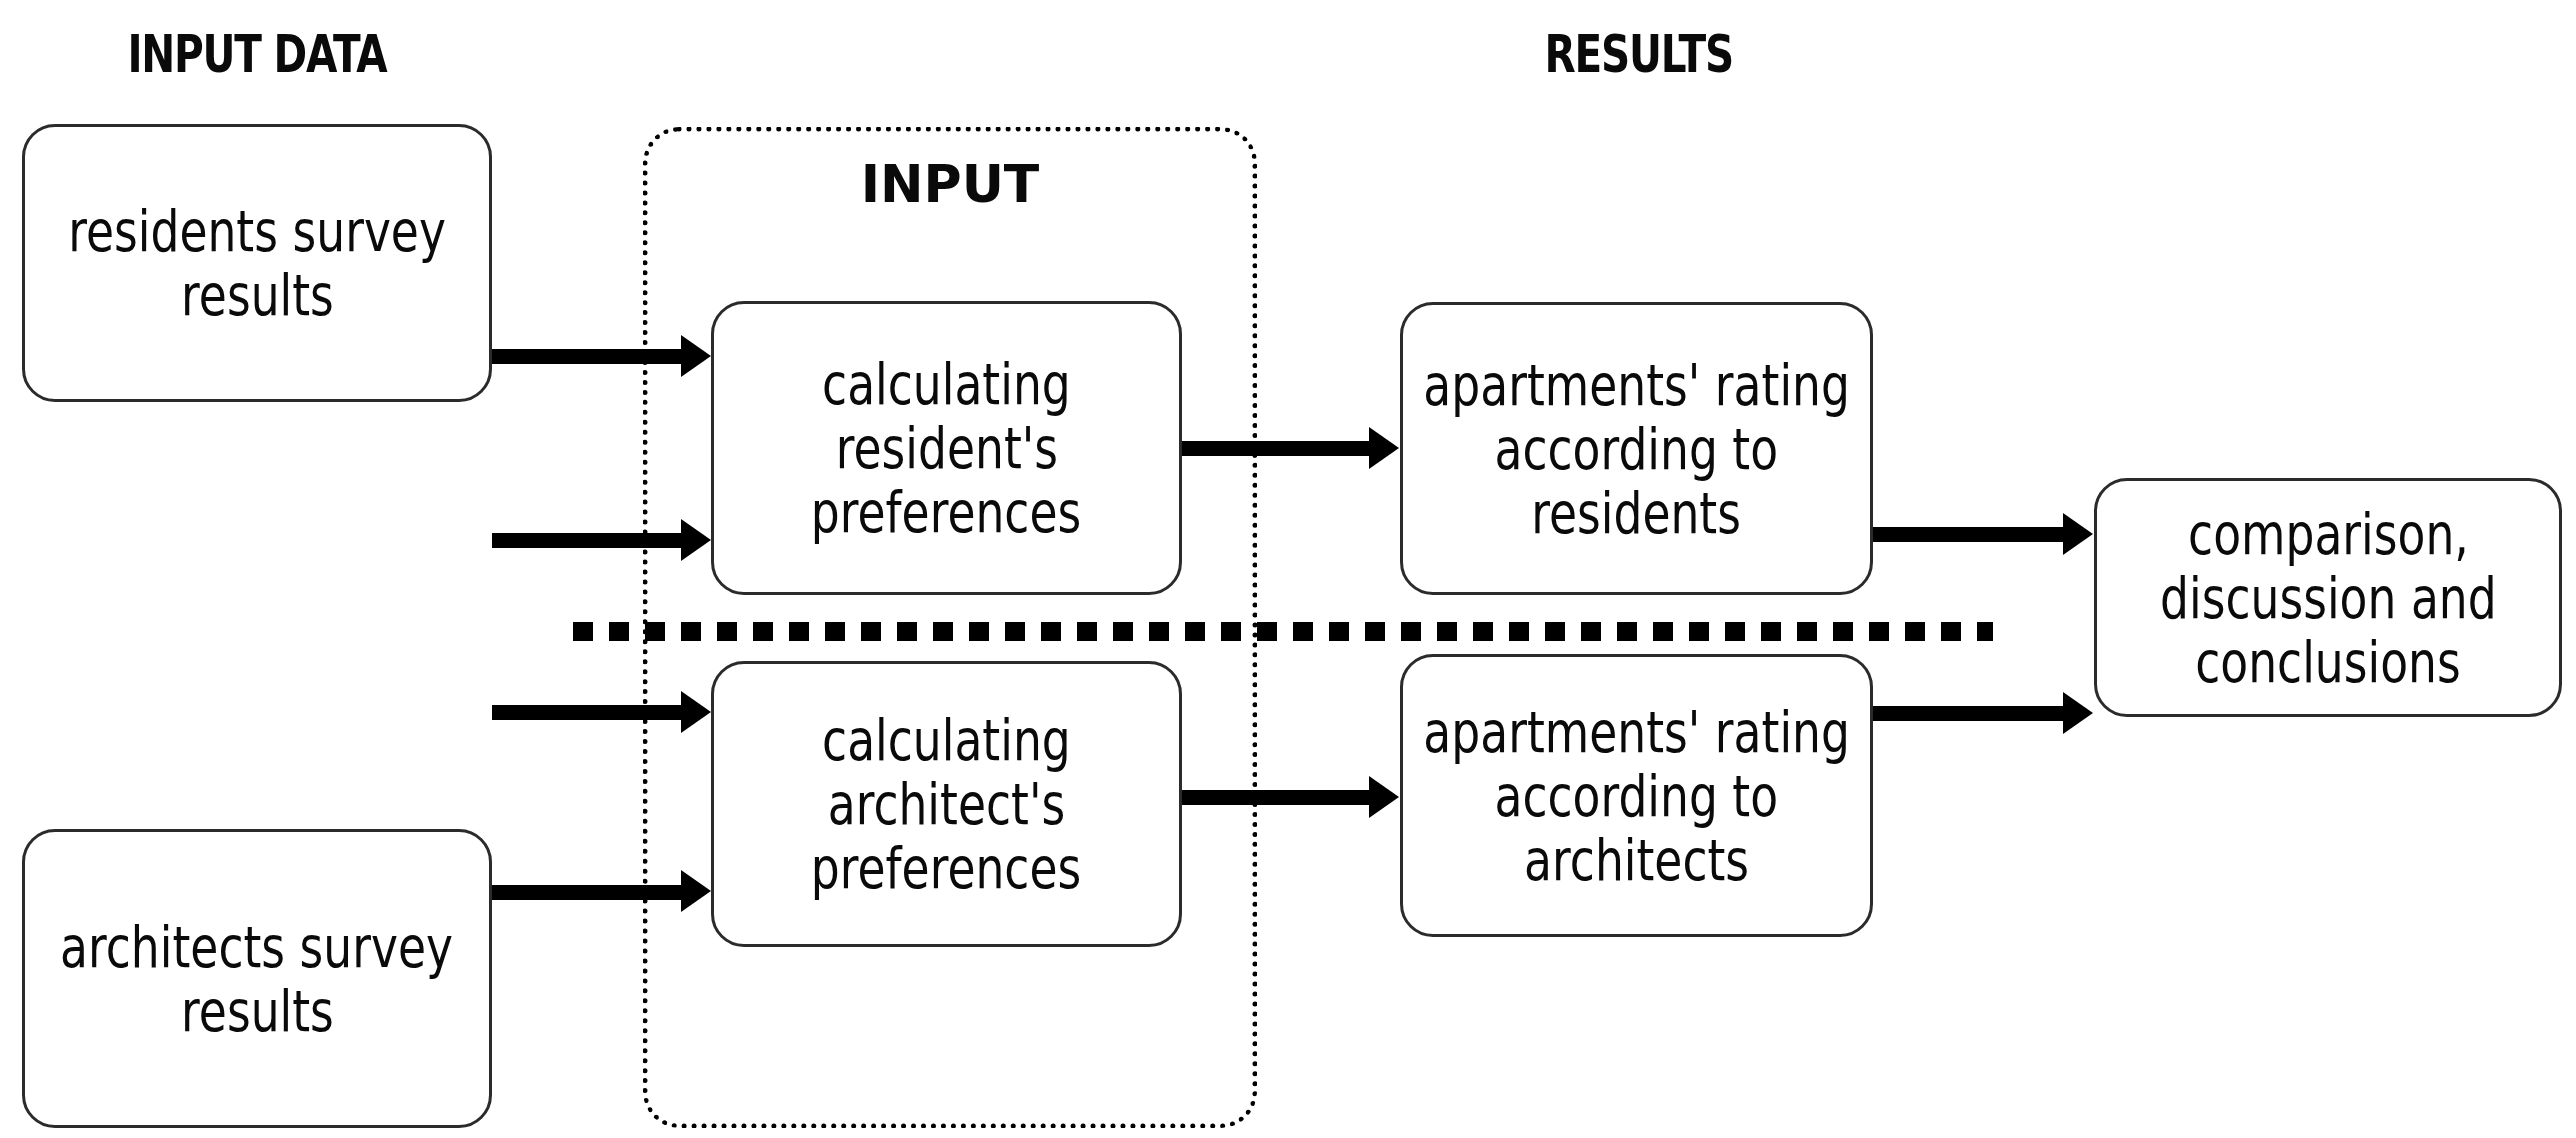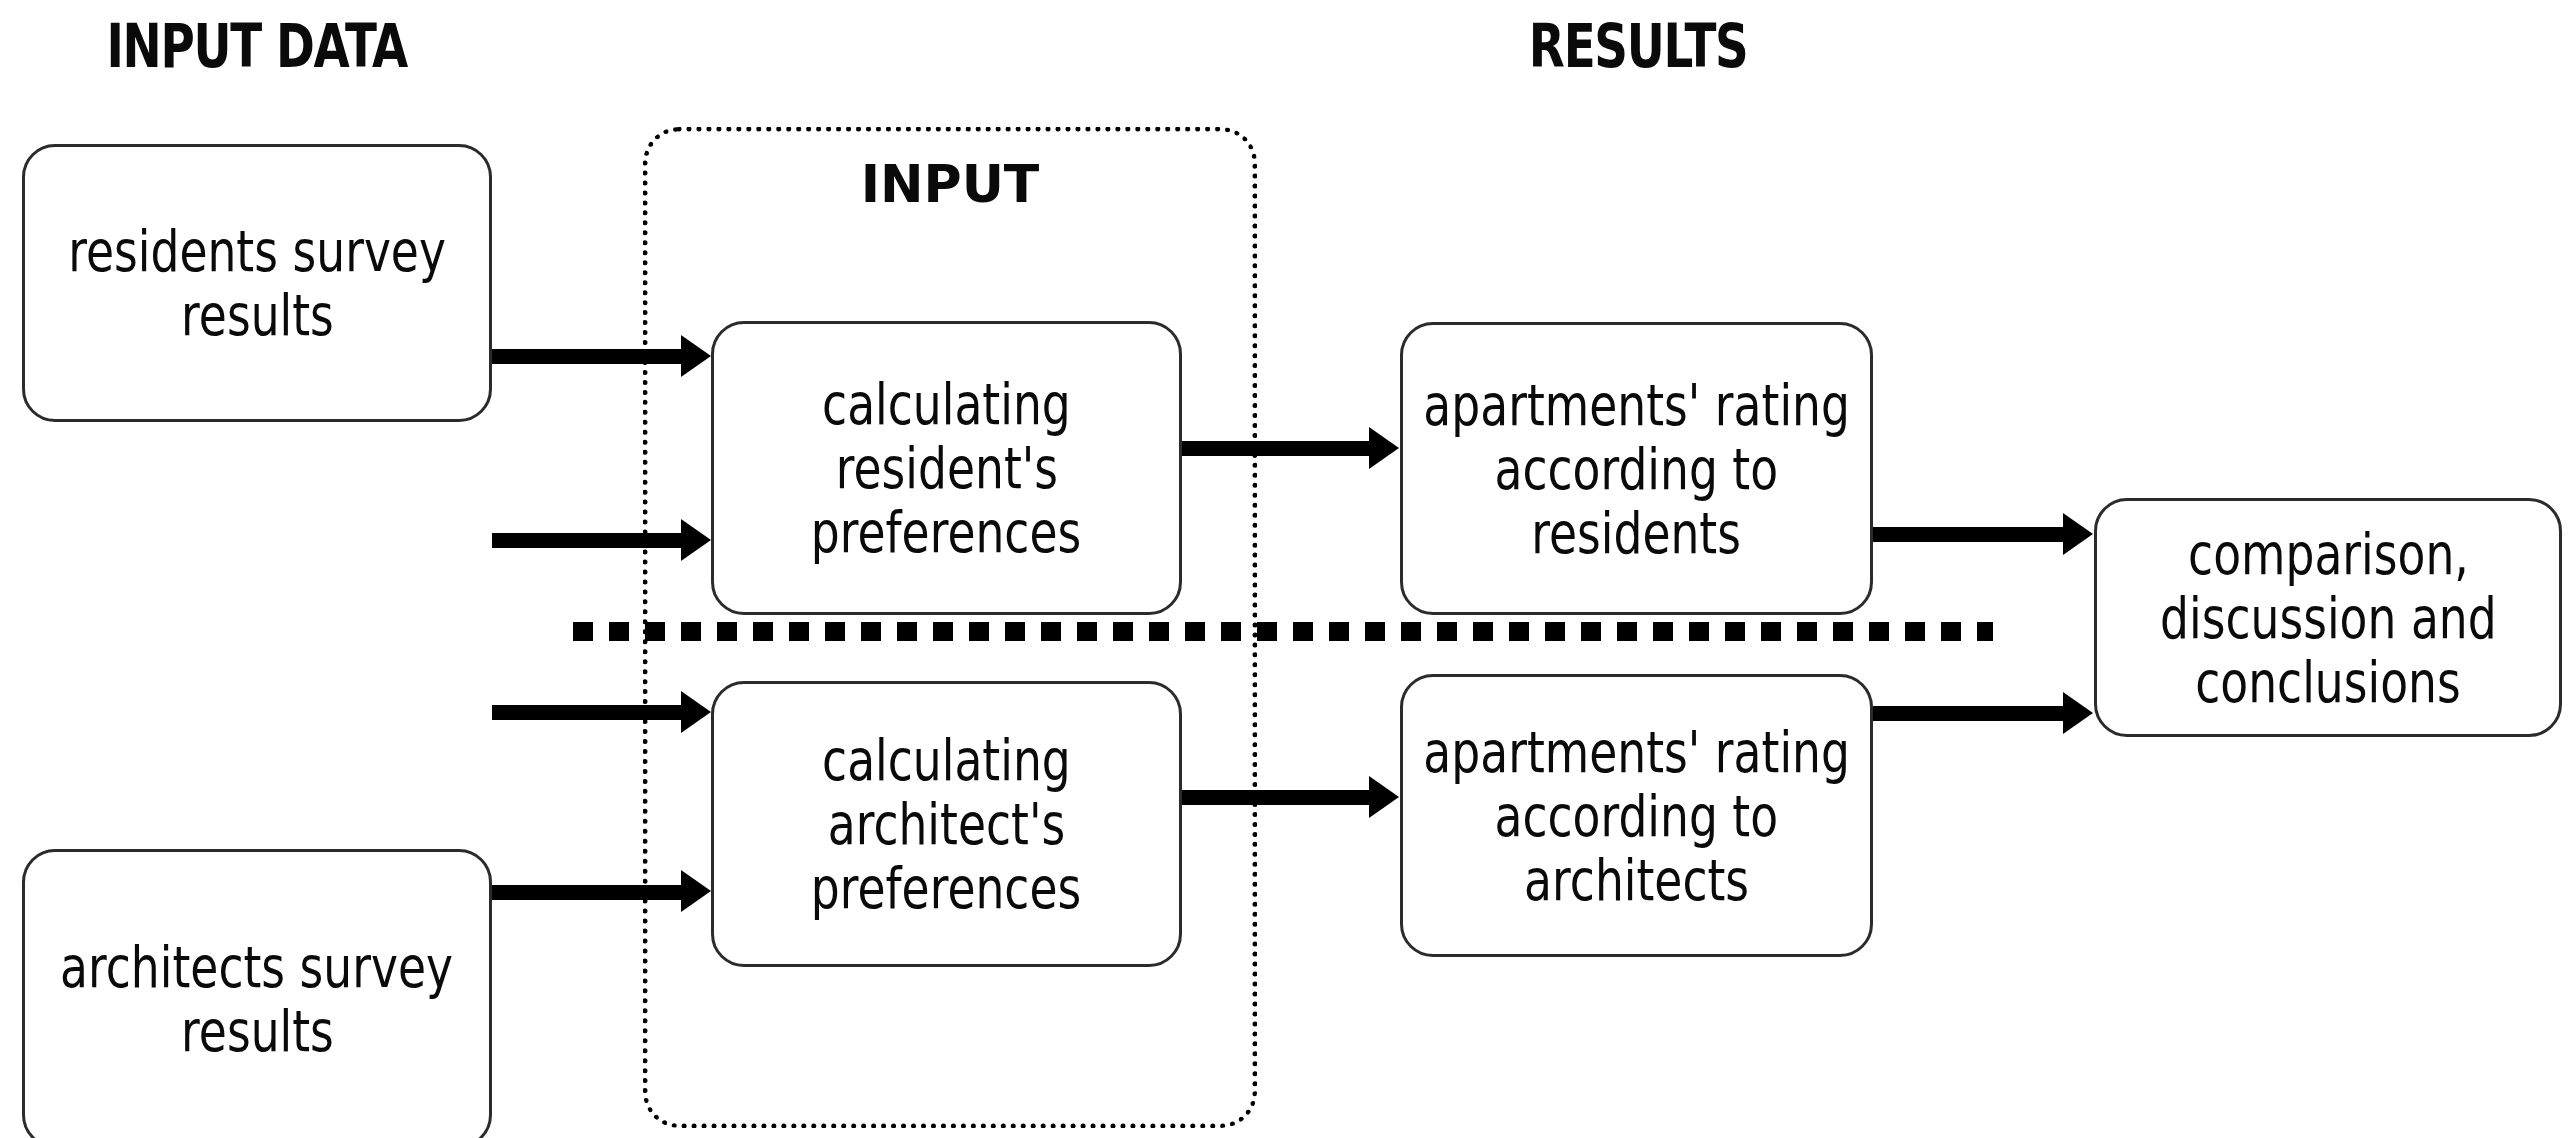--- a/index.html
+++ b/index.html
@@ -6,37 +6,36 @@
   #canvas{
     position:relative;
     width:2576px;height:1138px;
     background:#ffffff;
     font-family:"DejaVu Sans", sans-serif;
     color:#0a0a0a;
     overflow:hidden;
   }
   .col-header{
     position:absolute;
-    display:flex;justify-content:center;
-    font-weight:bold;font-size:60px;letter-spacing:-1.6px;
+    display:flex;align-items:center;justify-content:center;
+    font-weight:bold;font-size:52px;letter-spacing:-1.6px;
     height:86px;top:11px;
     white-space:nowrap;
   }
   .col-header .tx{display:inline-block;transform:scaleX(0.78);}
   .node{
     position:absolute;
     background:#ffffff;
     border:3.1px solid #2b2b2b;
     border-radius:33px;
     display:flex;flex-direction:column;align-items:center;justify-content:center;
     text-align:center;
     font-size:57px;line-height:64px;
     box-sizing:border-box;
     z-index:3;
-    margin-top:20px;
   }
   .node .tx{display:inline-block;transform:scaleX(0.8);white-space:nowrap;}
   .model-box{
     position:absolute;
     left:643px;top:127px;width:614px;height:1001px;
     border:5.5px dotted #000000;
     border-radius:36px;
     box-sizing:border-box;
     z-index:1;
   }

